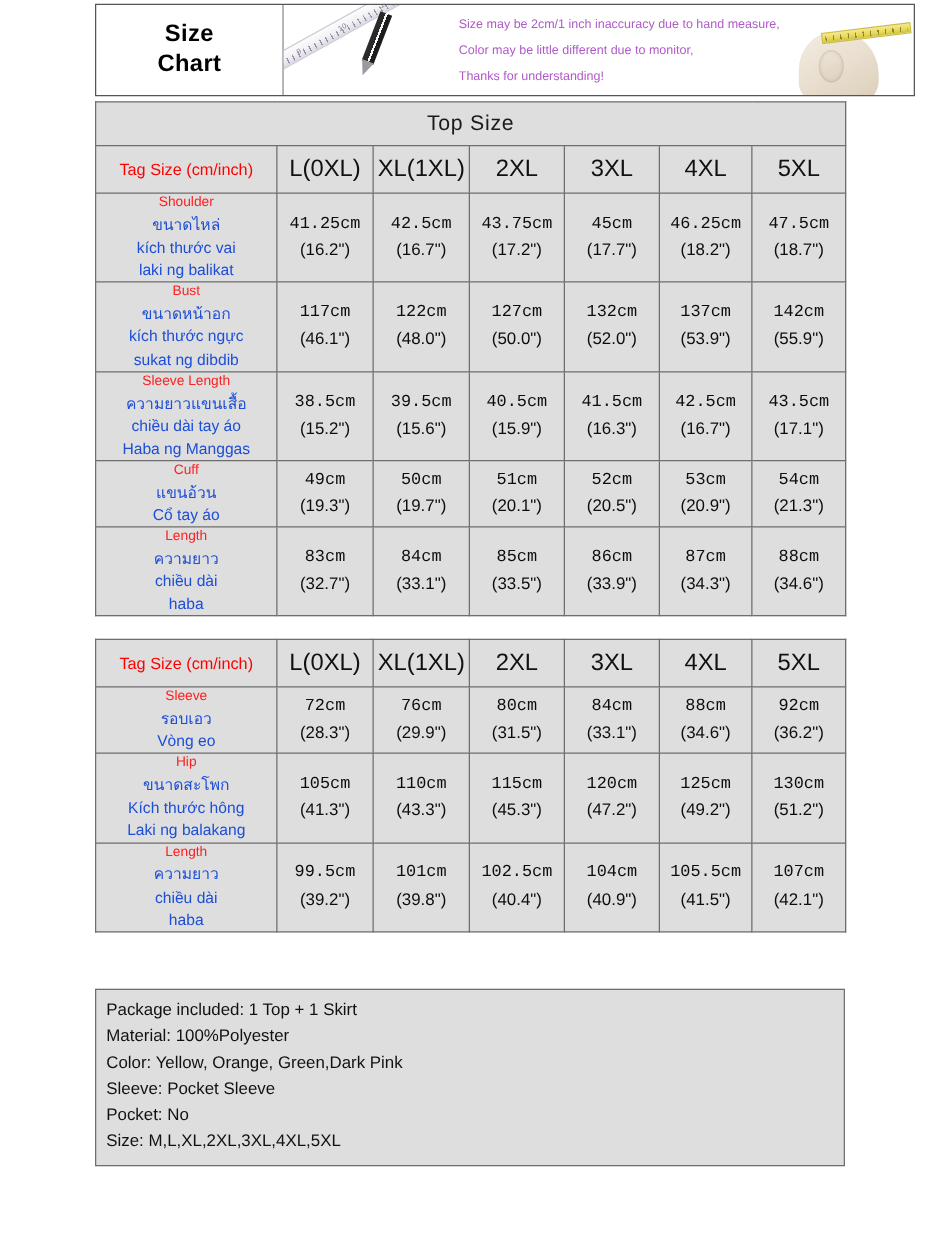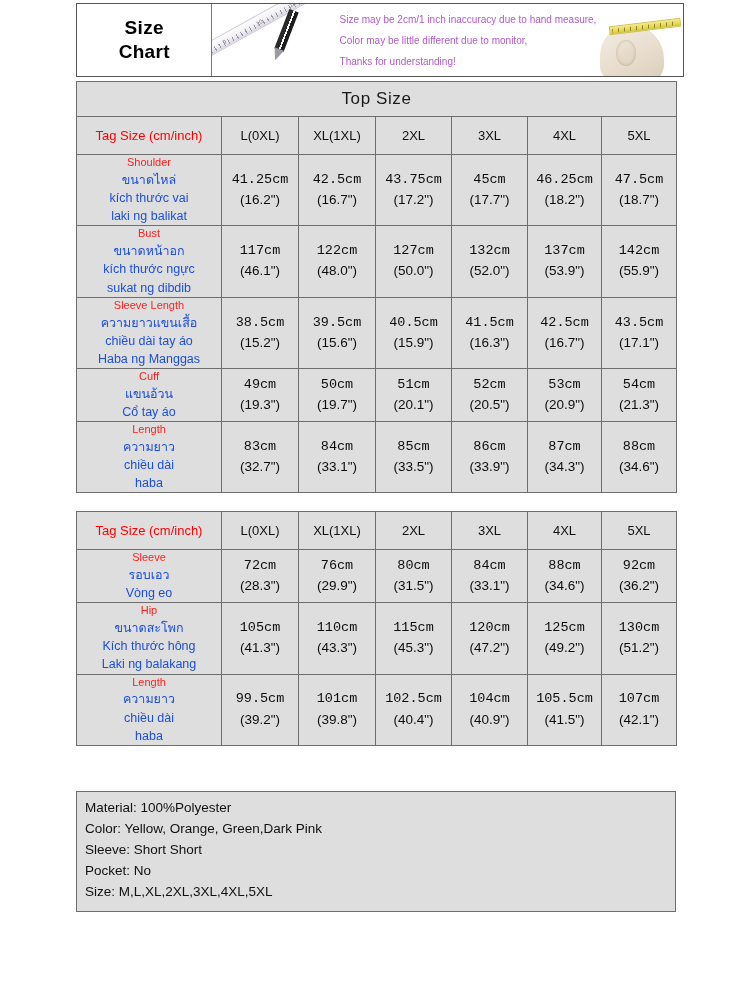--- a/index.html
+++ b/index.html
@@ -20,21 +20,21 @@
     height: 1000px;
     background: #ffffff;
     box-sizing: border-box;
   }
 
   
   .banner {
     position: absolute;
     left: 76px;
     top: 3px;
-    width: 608px;
+    width: 656px;
     height: 74px;
     border: 1px solid #555;
     background: #ffffff;
     box-sizing: border-box;
     display: flex;
     align-items: stretch;
     overflow: hidden;
   }
   .banner-title {
     width: 150px;
@@ -176,21 +176,21 @@
     background: #dedede;
     padding: 0;
   }
   .section-head {
     font-size: 17px;
     color: #1a1a1a;
     letter-spacing: .6px;
     height: 34px;
   }
   .colhead {
-    font-size: 13px;
+    font-size: 19px;
     color: #111;
     height: 37px;
   }
   .colhead.tag {
     color: #ff0000;
     font-size: 13px;
     text-align: center;
   }
   .label-cell {
     background: #dedede;
@@ -571,20 +571,21 @@
           </td>
           <td class="val-cell">
             <span class="cm">107cm</span>
             <span class="inch">(42.1")</span>
           </td>
         </tr>
       </tbody>
   </table>
 
   <div class="footer" id="footer-block" style="top: 791px;">
+      <div>Package included: 1  Top + 1 Skirt</div>
       <div>Material: 100%Polyester</div>
       <div>Color: Yellow, Orange, Green,Dark Pink</div>
-      <div>Sleeve: Short Short</div>
+      <div>Sleeve: Pocket Sleeve</div>
       <div>Pocket: No</div>
       <div>Size: M,L,XL,2XL,3XL,4XL,5XL</div>
     </div>
 
 </div>
 
 </body></html>

